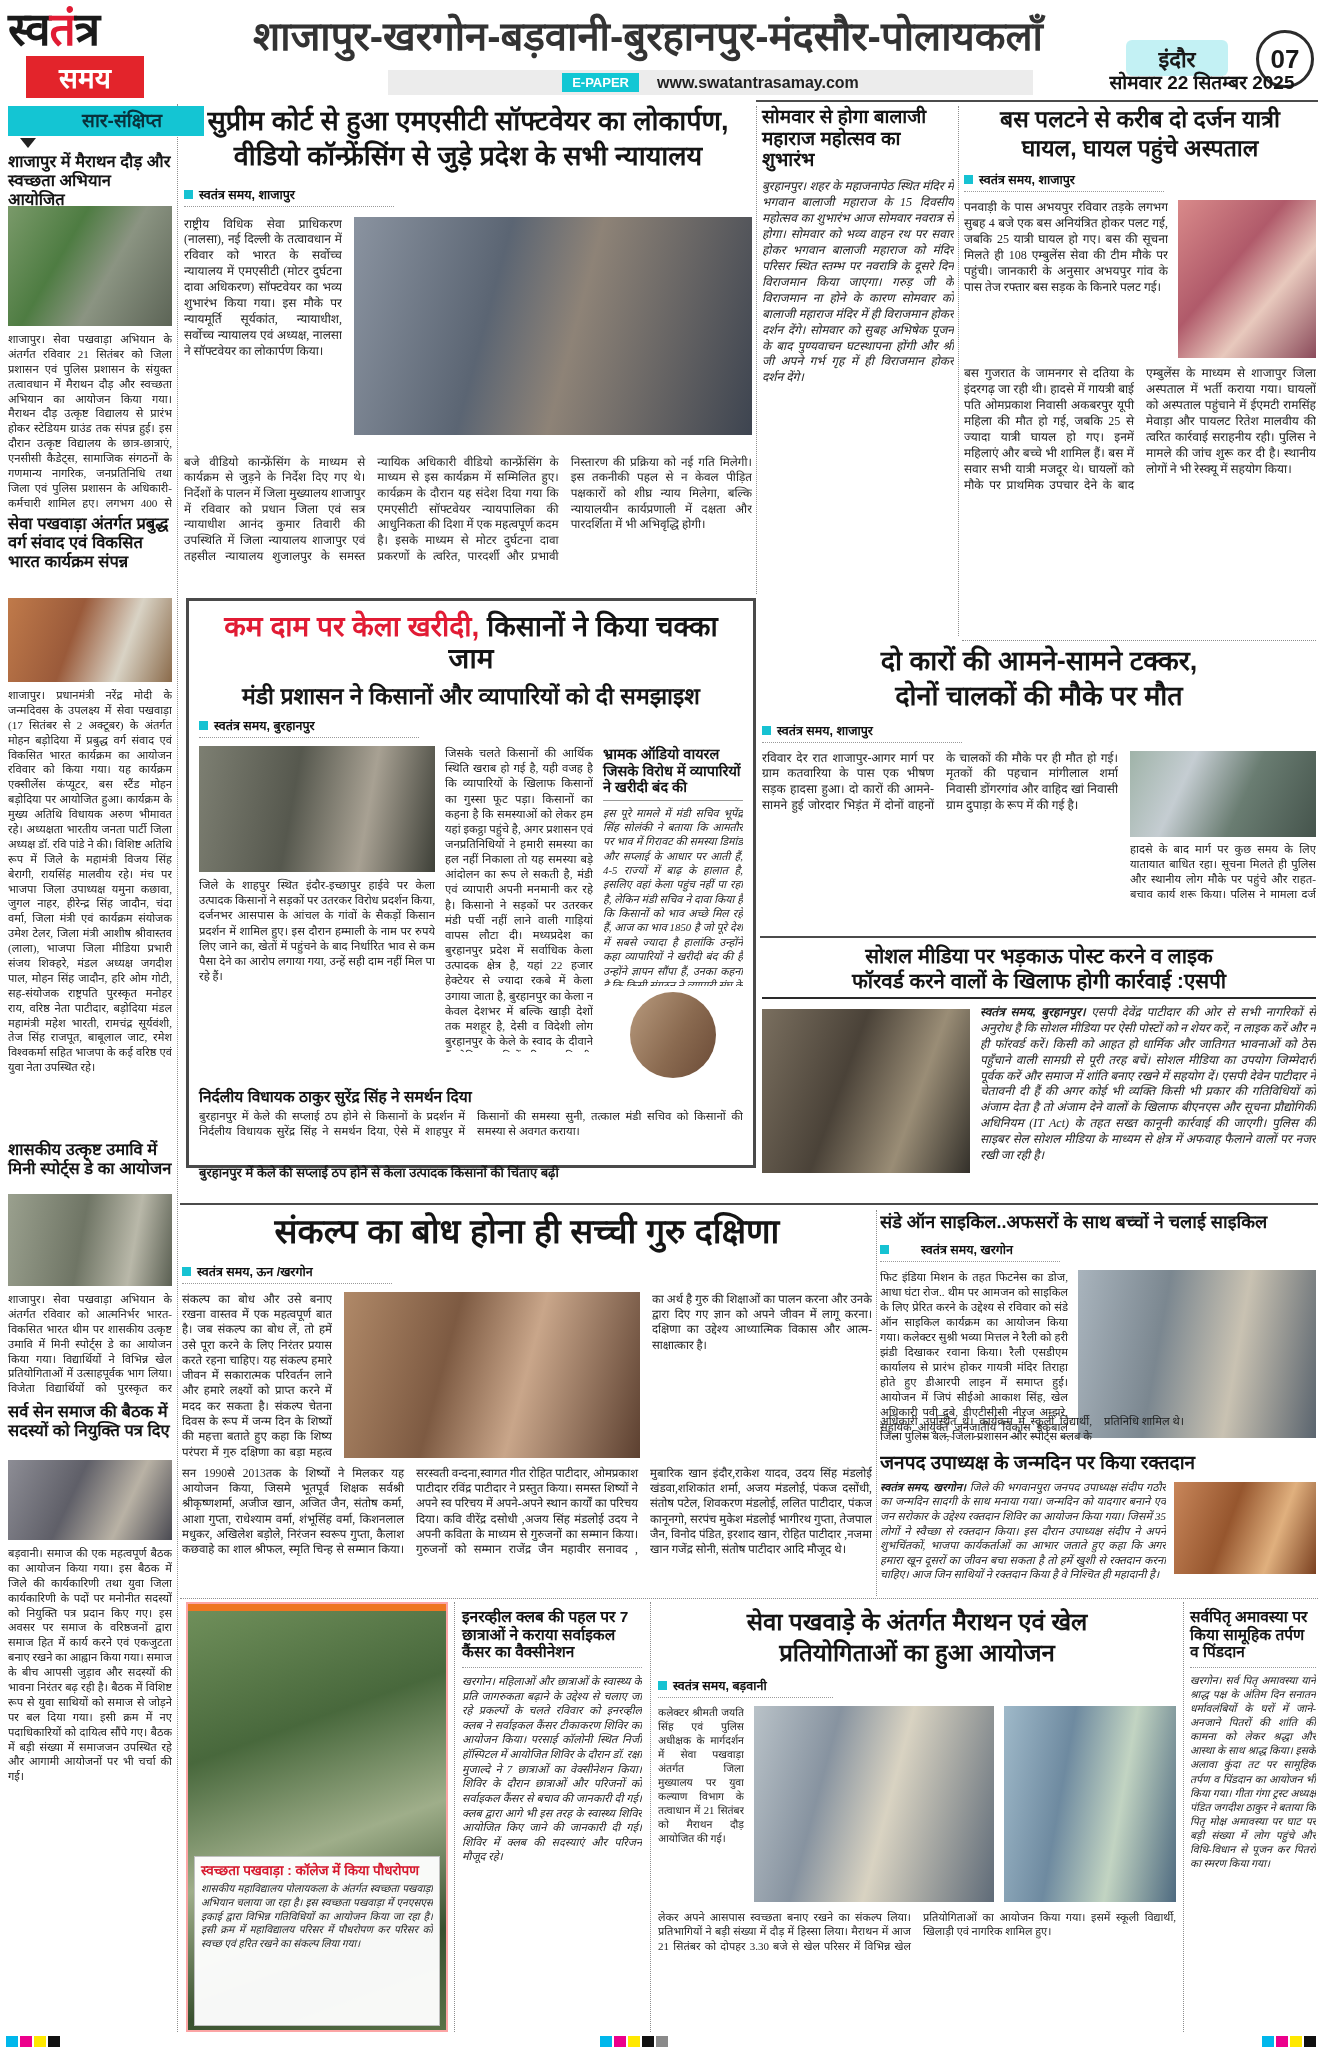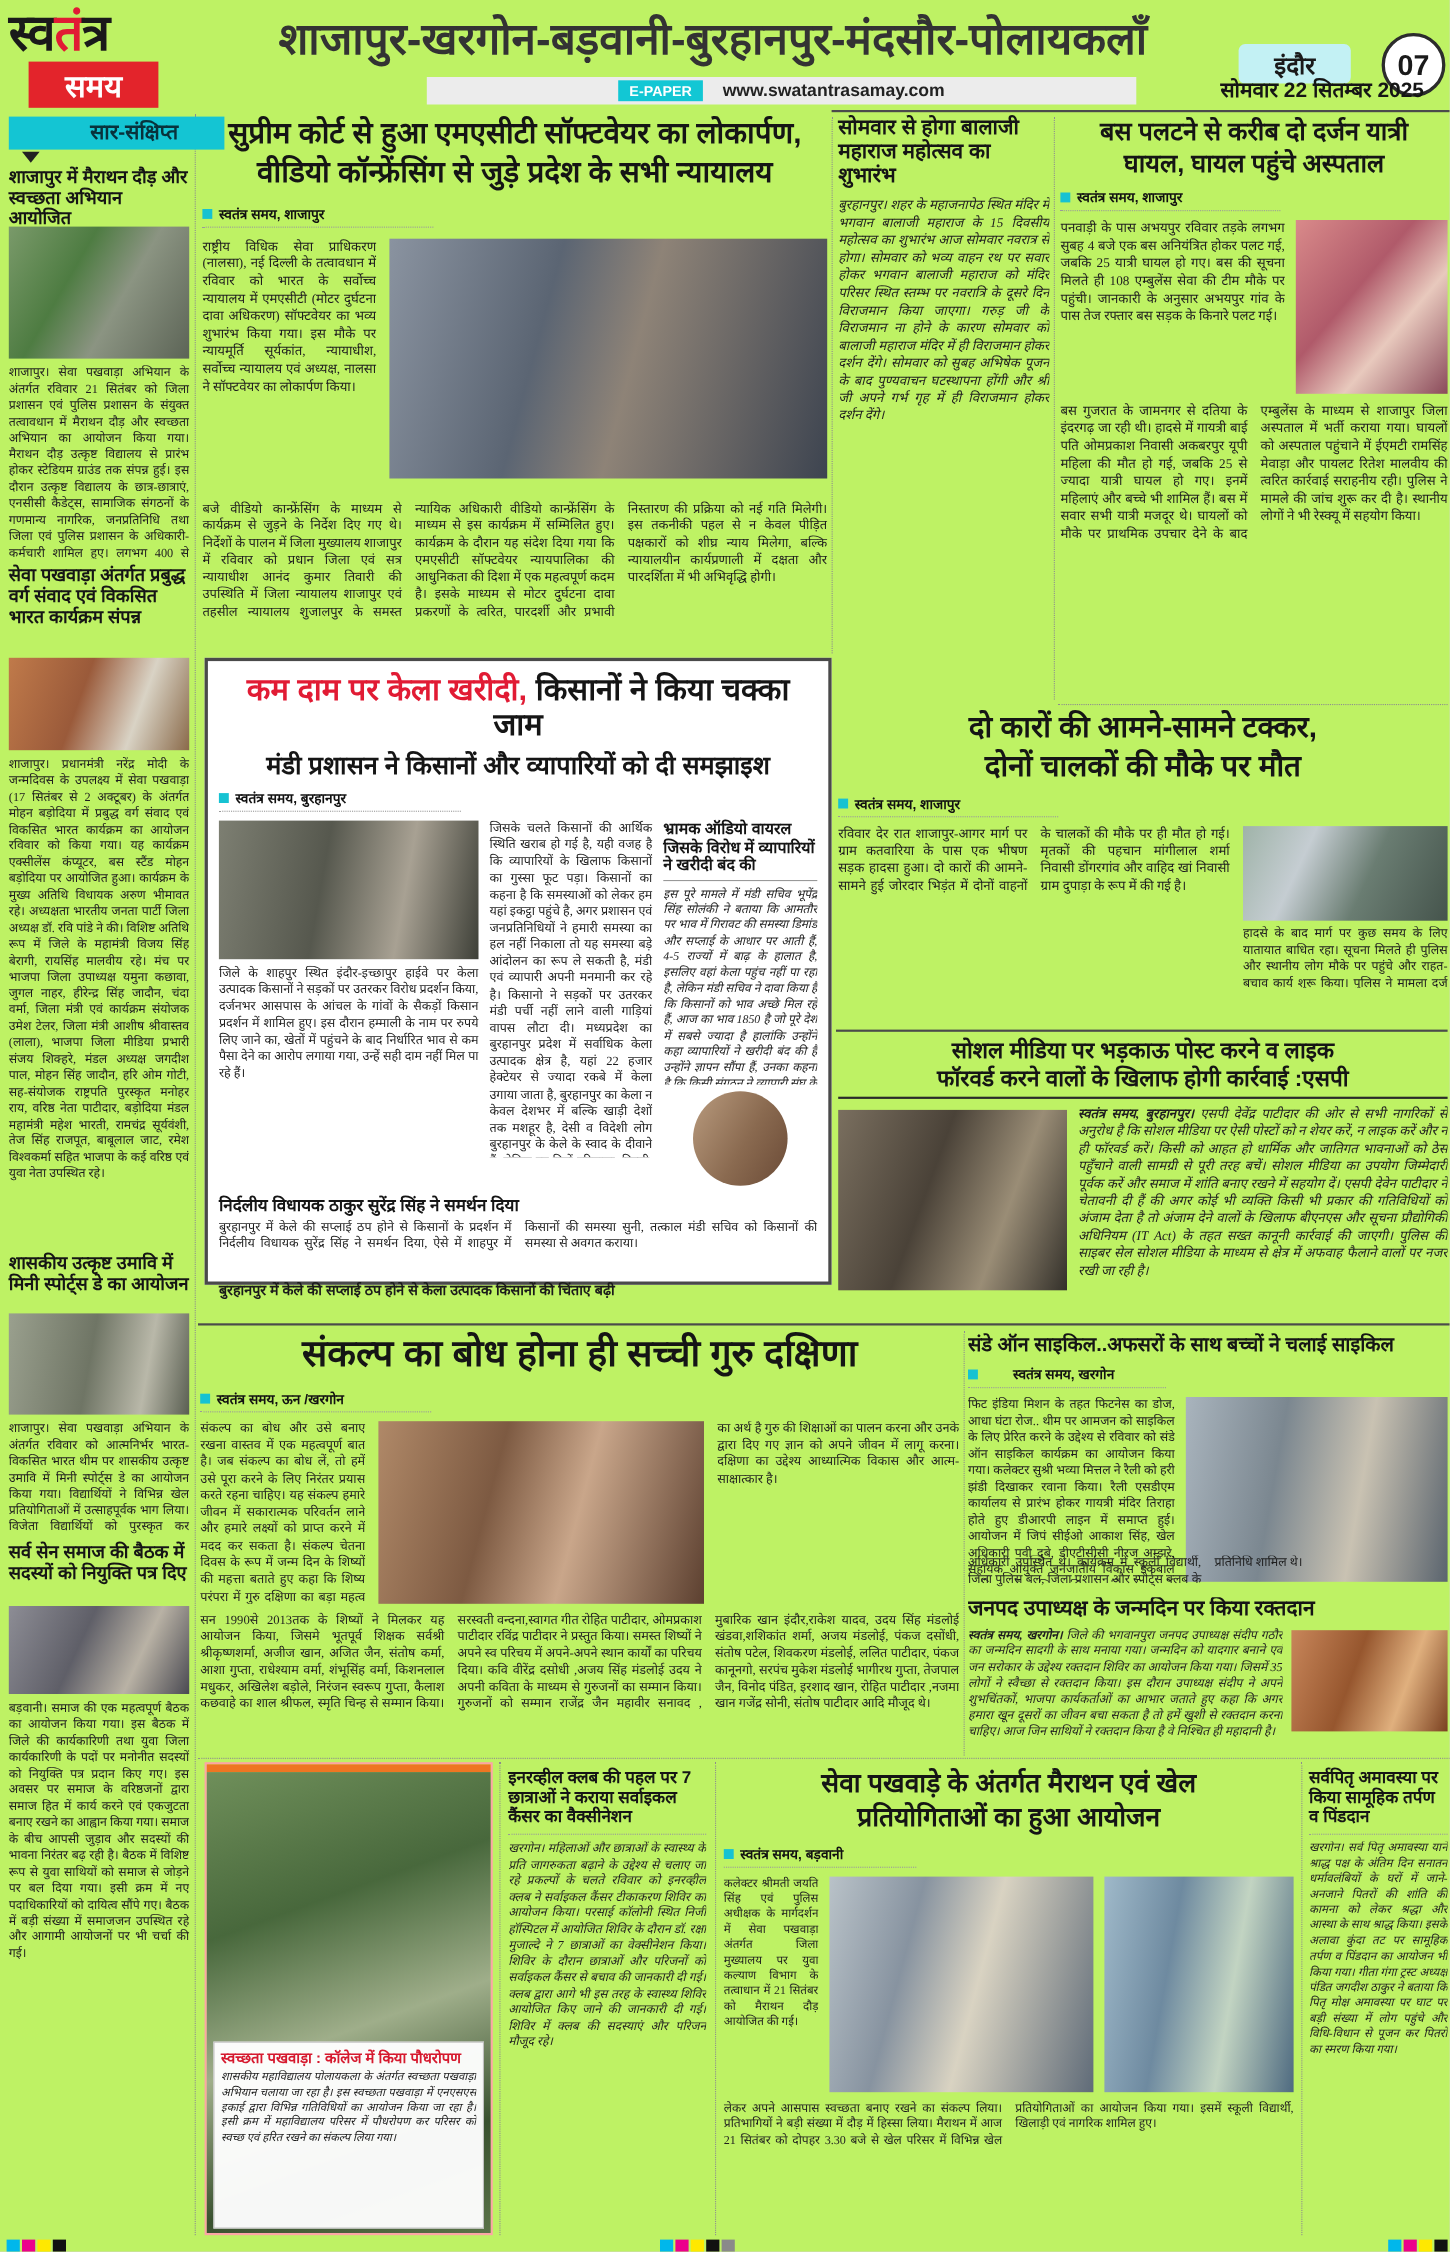--- a/index.html
+++ b/index.html
@@ -1,16 +1,16 @@
 <!DOCTYPE html>
 <html><head>
 <meta charset="utf-8">
 <style>
   html,body{margin:0;padding:0;background:#d8d6d0;}
-  .page{position:relative;width:1318px;height:2047px;background:#bef264;margin:0 auto;
+  .page{position:relative;width:1318px;height:2047px;background:#ffffff;margin:0 auto;
         font-family:"Liberation Sans",sans-serif;overflow:hidden;color:#1a1a1a;}
   .abs{position:absolute;}
   .h{font-weight:bold;color:#151515;line-height:1.14;font-family:"Liberation Sans",sans-serif;}
   .center{text-align:center;}
   .body{font-family:"Liberation Serif",serif;font-size:12px;line-height:1.33;text-align:justify;color:#1e1e1e;overflow:hidden;}
   .it{font-style:italic;}
   .byline{display:flex;align-items:center;gap:6px;font-weight:bold;font-size:12.5px;
           border-bottom:1px dotted #9a9a9a;padding-bottom:3px;color:#111;}
   .bullet{width:9px;height:9px;background:#16c2d2;flex:0 0 auto;}
   .cols2{column-count:2;column-gap:12px;}

